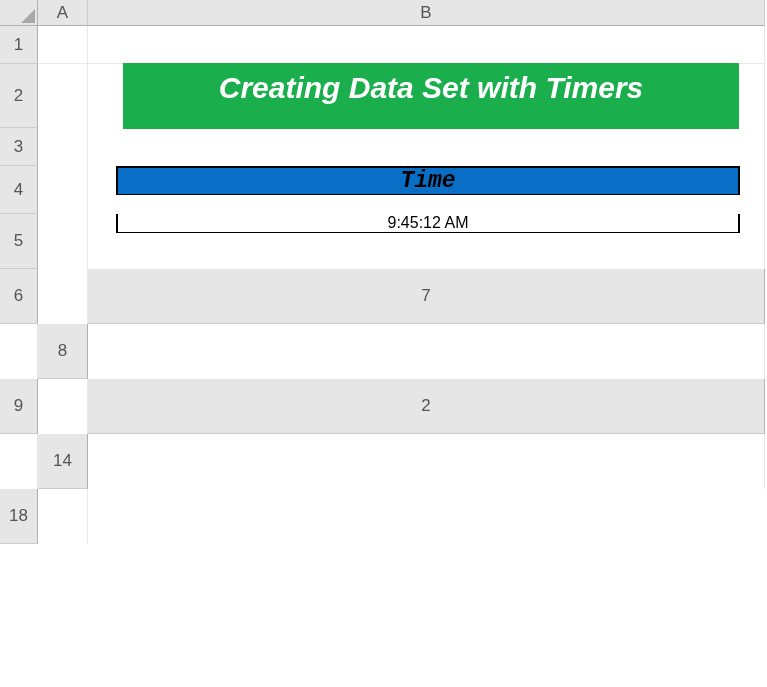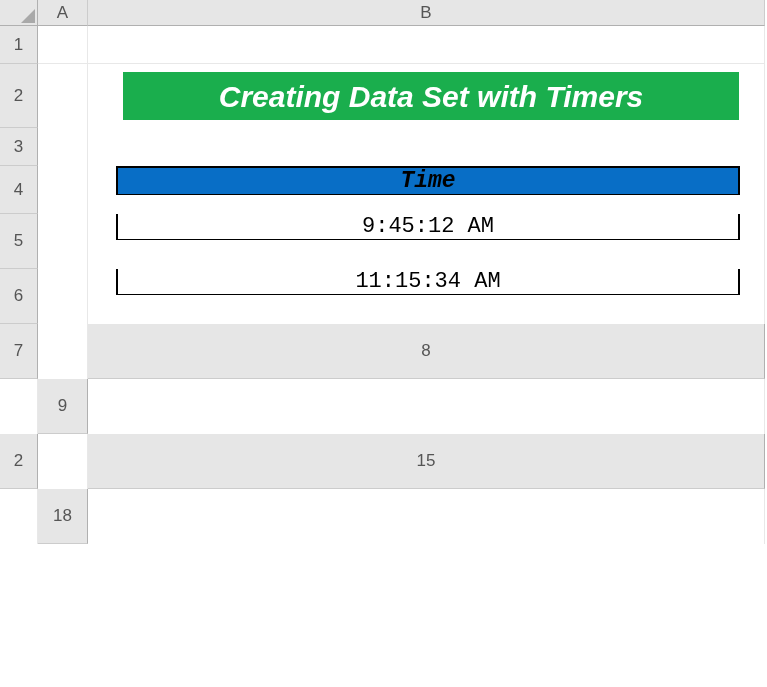--- a/index.html
+++ b/index.html
@@ -58,21 +58,21 @@
     }
     .title-banner {
       background: #1aae4d;
       color: #fff;
       font-weight: 700;
       font-size: 30px;
       font-style: italic;
       font-family: 'Segoe UI', Arial, sans-serif;
       width: calc(100% - 60px);
       margin-left: 10px;
-      height: 48px;
+      height: 66px;
       line-height: 50px;
       text-align: center;
     }
     .data-header {
       background: #086ec6;
       color: #000000;
       font-weight: 700;
       font-style: italic;
       font-size: 23px;
       font-family: Liberation Mono, monospace;
@@ -81,22 +81,22 @@
       justify-content: center;
       border: 2px solid #000;
       border-bottom: 1px solid #000;
       margin-left: 28px;
       margin-right: 24px;
     }
     .data-cell {
       display: flex;
       align-items: center;
       justify-content: center;
-      font-size: 22px;
-      font-family: Liberation Mono, monospace;
+      font-size: 16px;
+      font-family: Liberation Sans, sans-serif;
       border-left: 2px solid #000;
       border-right: 2px solid #000;
       border-bottom: 1px solid #000;
       margin-left: 28px;
       margin-right: 24px;
       background: #fff;
     }
     .data-cell.last { border-bottom: 2px solid #000; }
     .cell-wrap-b { border-right: 1px solid #e8e8e8; border-bottom: none; }
     .cell-wrap-a { border-right: 1px solid #e8e8e8; border-bottom: none; background:#fff; }
@@ -135,35 +135,32 @@
   </div>
 
   <div class="row-header">5</div>
   <div class="cell-wrap-a"></div>
   <div class="cell-wrap-b">
     <div class="data-cell">9:45:12 AM</div>
   </div>
 
   <div class="row-header">6</div>
   <div class="cell-wrap-a"></div>
-  <div class="cell-wrap-b">
-    <div class="data-cell">11:15:34 AM</div>
-  </div>
 
   <div class="row-header">7</div>
   <div class="cell-wrap-a"></div>
 
   <div class="row-header">8</div>
   <div class="cell-wrap-a"></div>
 
   <div class="row-header">9</div>
   <div class="cell-wrap-a"></div>
 
   <div class="row-header">2</div>
   <div class="cell-wrap-a"></div>
 
-  <div class="row-header">15</div>
+  <div class="row-header">14</div>
   <div class="cell-wrap-a"></div>
 
   <div class="row-header">18</div>
   <div class="cell-wrap-a"></div>
 
 </div>
 
 </body></html>

